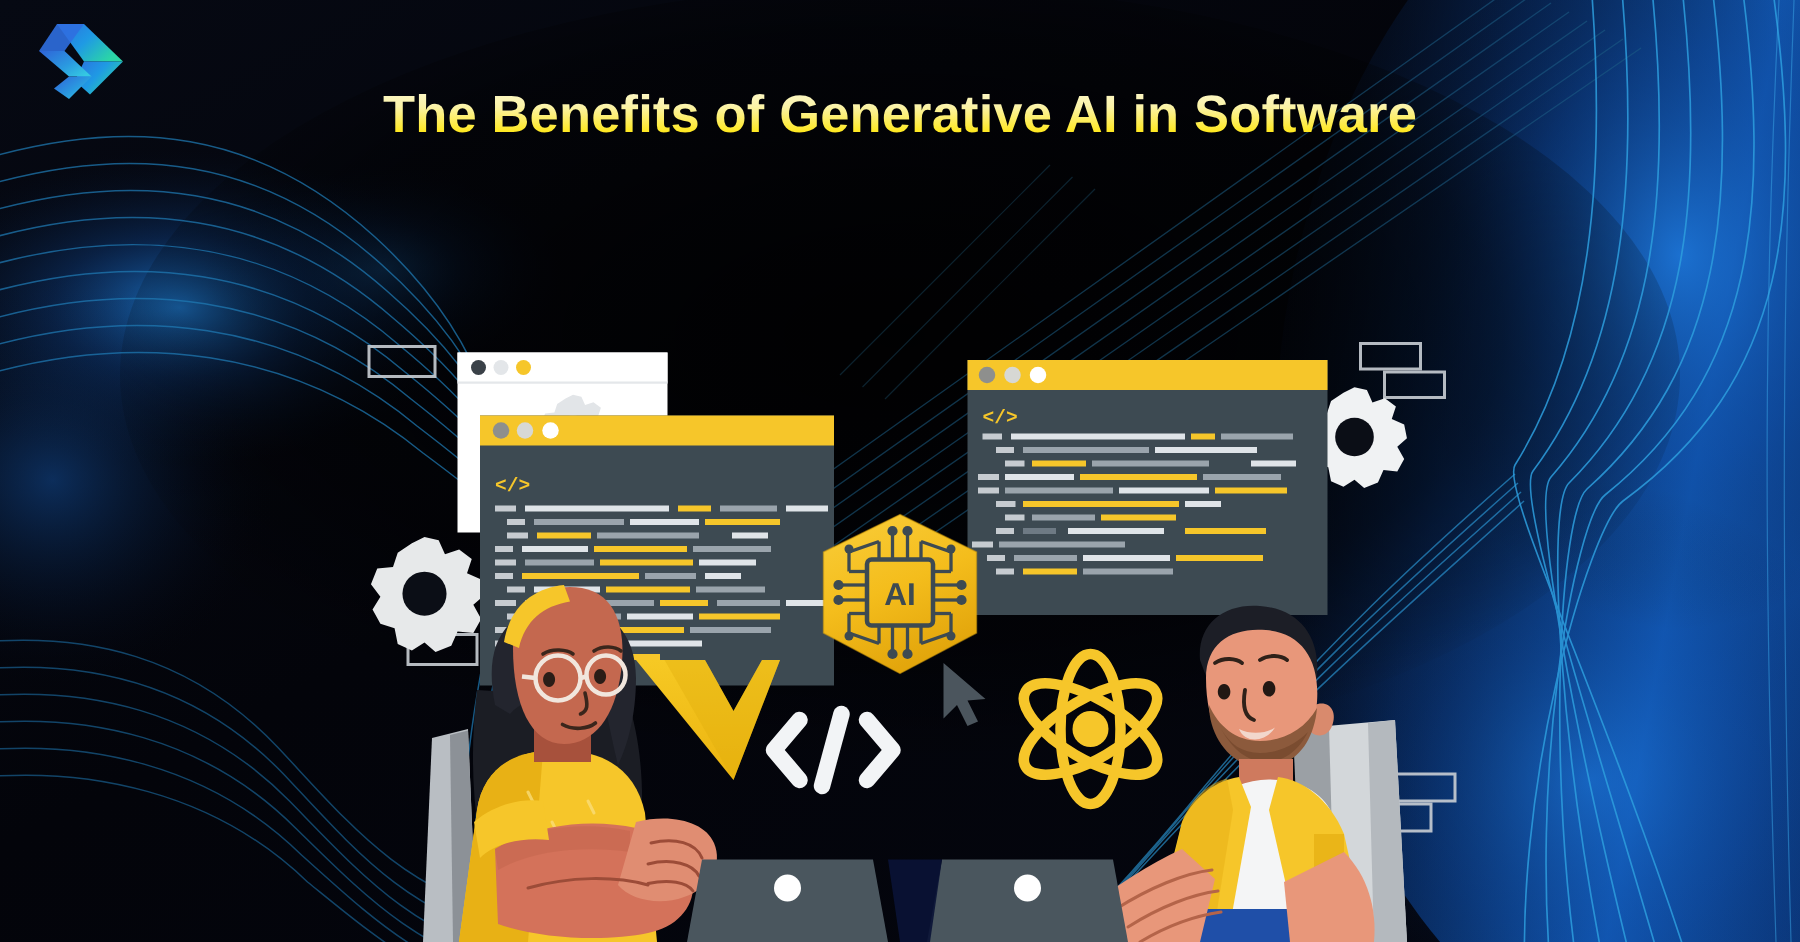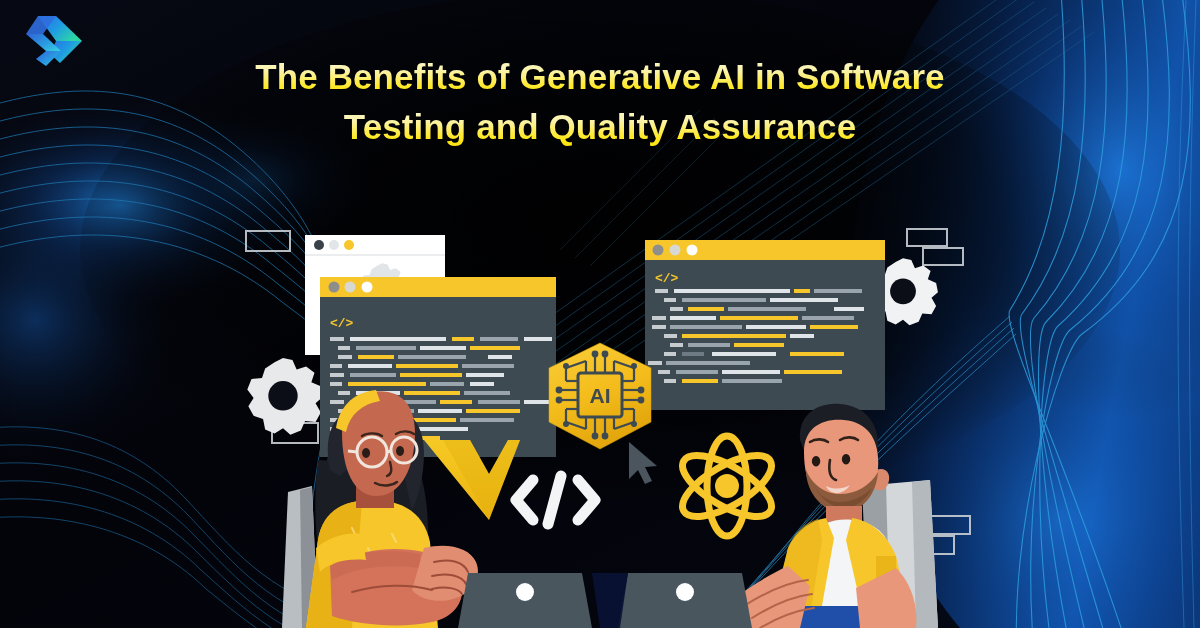--- a/index.html
+++ b/index.html
@@ -175,21 +175,20 @@
     </defs>
     <path d="M22 2 L40 2 L66 27 L40 27 Z" fill="url(#lg1)"></path>
     <path d="M40 27 L66 27 L44 49 L34 40 Z" fill="url(#lg1)"></path>
     <path d="M10 20 L27 20 L45 37 L30 37 Z" fill="url(#lg2)"></path>
     <path d="M30 37 L45 37 L30 52 L20 45 Z" fill="url(#lg2)"></path>
     <path d="M10 20 L22 2 L40 2 L27 20 Z" fill="#2f6fe0" opacity="0.9"></path>
   </svg>
 
   <div class="title-wrap">
     <div class="title-line">The Benefits of Generative AI in Software</div>
-    <div class="title-line">Testing and Quality Assurance</div>
   </div>
 
   <svg class="illus" viewBox="0 0 1200 628">
     <defs>
       <linearGradient id="hexGrad" x1="0" y1="0" x2="0.4" y2="1">
         <stop offset="0%" stop-color="#f9ce3b"></stop>
         <stop offset="55%" stop-color="#f4bd1c"></stop>
         <stop offset="100%" stop-color="#e3a60c"></stop>
       </linearGradient>
       <linearGradient id="vGrad" x1="0" y1="0" x2="0" y2="1">

